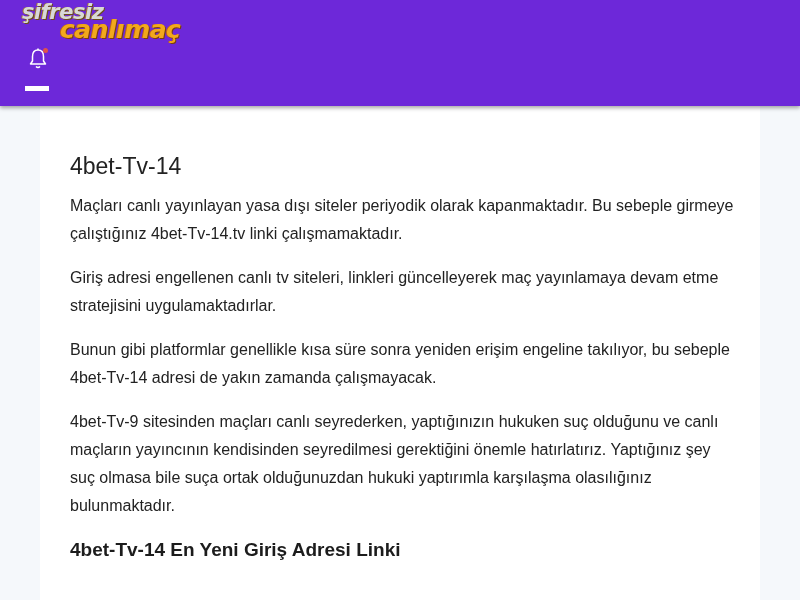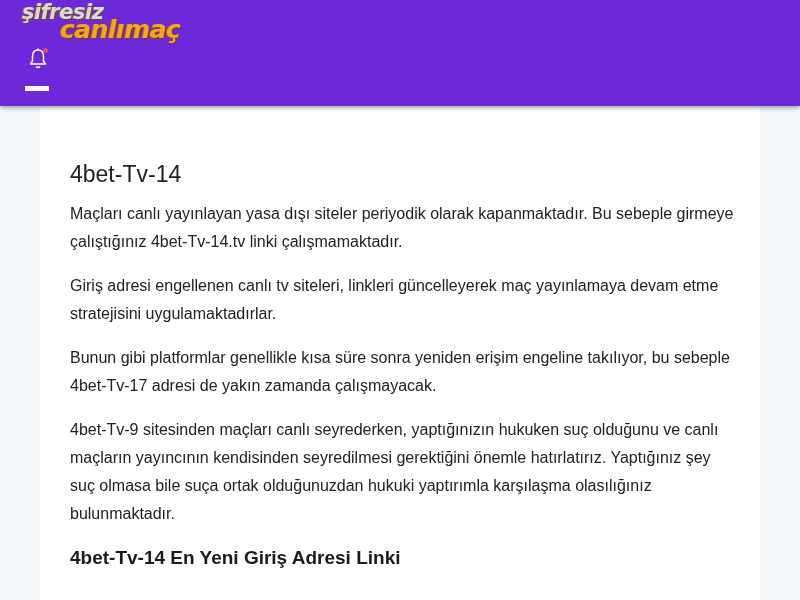--- a/index.html
+++ b/index.html
@@ -6,21 +6,21 @@
   body { width:800px; height:600px; overflow:hidden; background:#f5f8fb; font-family:"Liberation Sans", sans-serif; color:#1f1f1f; }
   .header { position:absolute; left:0; top:0; width:800px; height:106px; background:#6d28d9; box-shadow:0 2px 4px rgba(0,0,0,0.35); z-index:2; }
   .logo { position:absolute; left:20px; top:2px; width:145px; height:40px; }
   .logo .l1 { position:absolute; left:2px; top:-2px; font-family:"DejaVu Sans", sans-serif; font-weight:bold; font-style:italic; font-size:21px; color:#d8d8d8; text-shadow:1px 1px 0 #6b4d1a, -1px 0 0 #a37a2b; letter-spacing:-0.5px; }
   .logo .l2 { position:absolute; left:40px; top:13px; font-family:"DejaVu Sans", sans-serif; font-weight:bold; font-style:italic; font-size:25px; color:#f2a81c; text-shadow:1px 1px 0 #7a3f0c, -1px 0 0 #c06a12; letter-spacing:-0.5px; }
   .bell { position:absolute; left:28px; top:48px; width:20px; height:22px; cursor:pointer; }
   .bell .dot { position:absolute; right:0; top:0; width:5px; height:5px; border-radius:50%; background:#e0524a; }
   .menu-bar { position:absolute; left:25px; top:86px; width:24px; height:5px; background:#ffffff; cursor:pointer; }
   .card { position:absolute; left:40px; top:106px; width:720px; height:494px; background:#ffffff; }
   .content { position:absolute; left:30px; top:44px; width:668px; }
-  h1 { margin:8px 0 10px 0; font-weight:normal; font-size:23px; line-height:32px; color:#222; }
+  h1 { margin:0 0 10px 0; font-weight:normal; font-size:23px; line-height:32px; color:#222; }
   p { margin:8px 0 16px 0; font-size:16px; line-height:28px; color:#222; }
   h2 { margin:14px 0 0 0; font-weight:bold; font-size:19px; line-height:28px; color:#1c1c1c; }
 </style>
 </head>
 <body>
 
 <div class="header">
   <div class="logo">
     <span class="l1">şifresiz</span>
     <span class="l2">canlımaç</span>
@@ -34,17 +34,17 @@
     <span class="dot"></span>
   </div>
   <div class="menu-bar"></div>
 </div>
 
 <div class="card">
   <div class="content">
     <h1>4bet-Tv-14</h1>
     <p>Maçları canlı yayınlayan yasa dışı siteler periyodik olarak kapanmaktadır. Bu sebeple girmeye çalıştığınız 4bet-Tv-14.tv linki çalışmamaktadır.</p>
     <p>Giriş adresi engellenen canlı tv siteleri, linkleri güncelleyerek maç yayınlamaya devam etme stratejisini uygulamaktadırlar.</p>
-    <p>Bunun gibi platformlar genellikle kısa süre sonra yeniden erişim engeline takılıyor, bu sebeple 4bet-Tv-17 adresi de yakın zamanda çalışmayacak.</p>
+    <p>Bunun gibi platformlar genellikle kısa süre sonra yeniden erişim engeline takılıyor, bu sebeple 4bet-Tv-14 adresi de yakın zamanda çalışmayacak.</p>
     <p>4bet-Tv-9 sitesinden maçları canlı seyrederken, yaptığınızın hukuken suç olduğunu ve canlı maçların yayıncının kendisinden seyredilmesi gerektiğini önemle hatırlatırız. Yaptığınız şey suç olmasa bile suça ortak olduğunuzdan hukuki yaptırımla karşılaşma olasılığınız bulunmaktadır.</p>
     <h2>4bet-Tv-14 En Yeni Giriş Adresi Linki</h2>
   </div>
 </div>
 
 </body></html>

